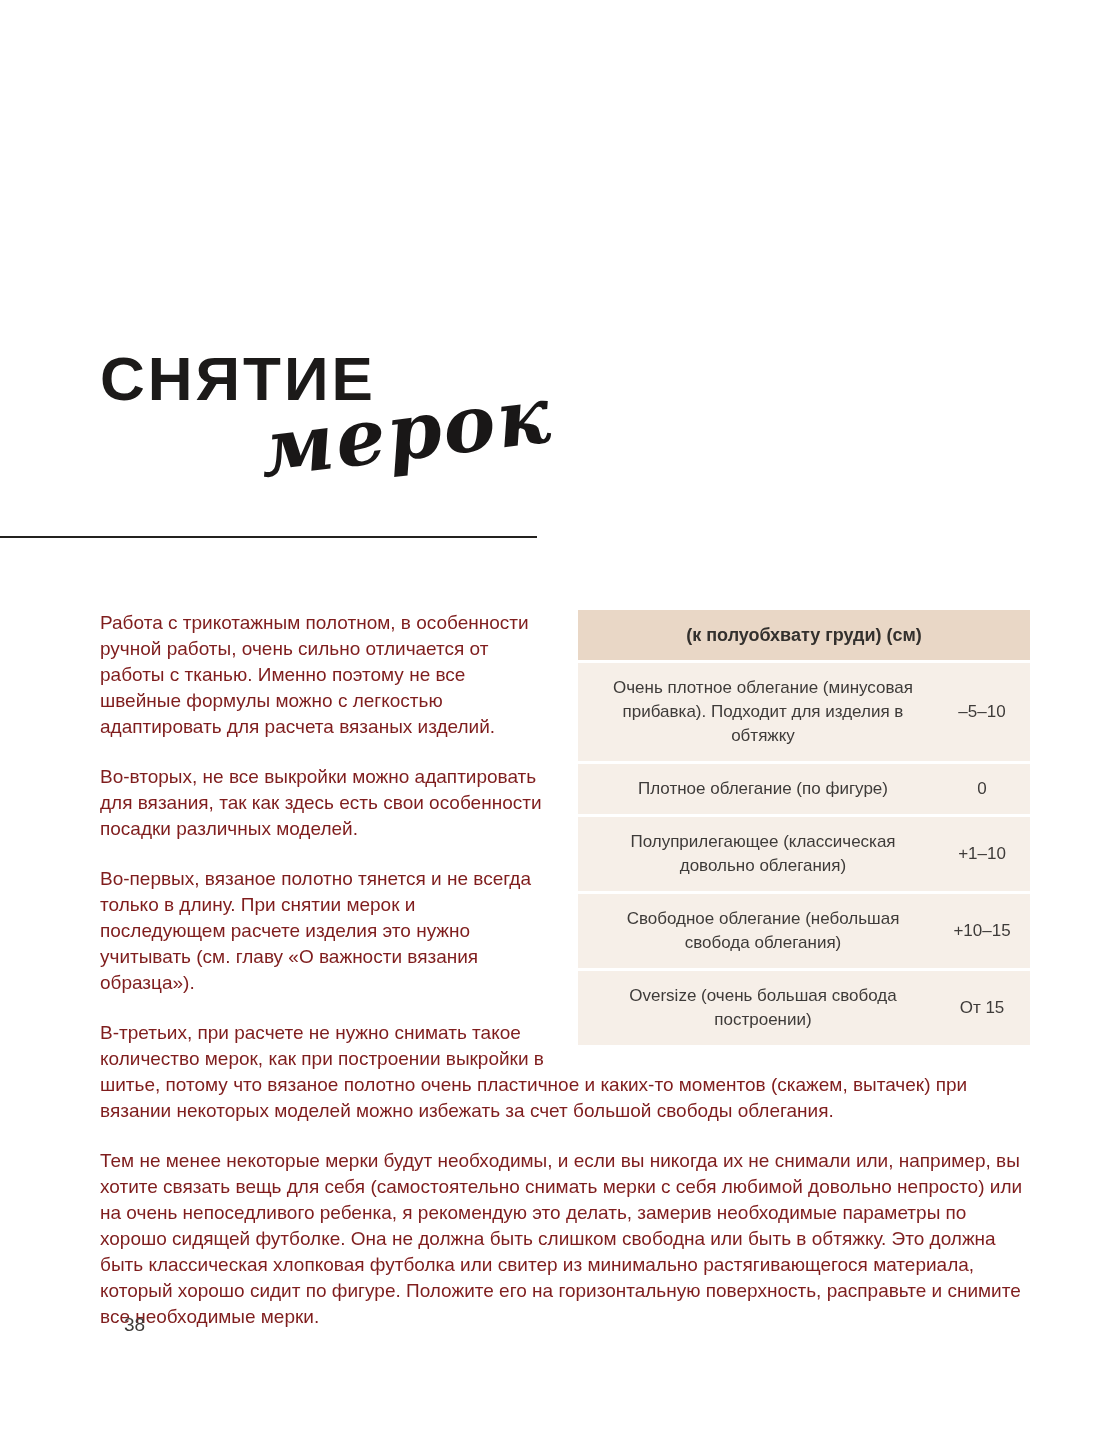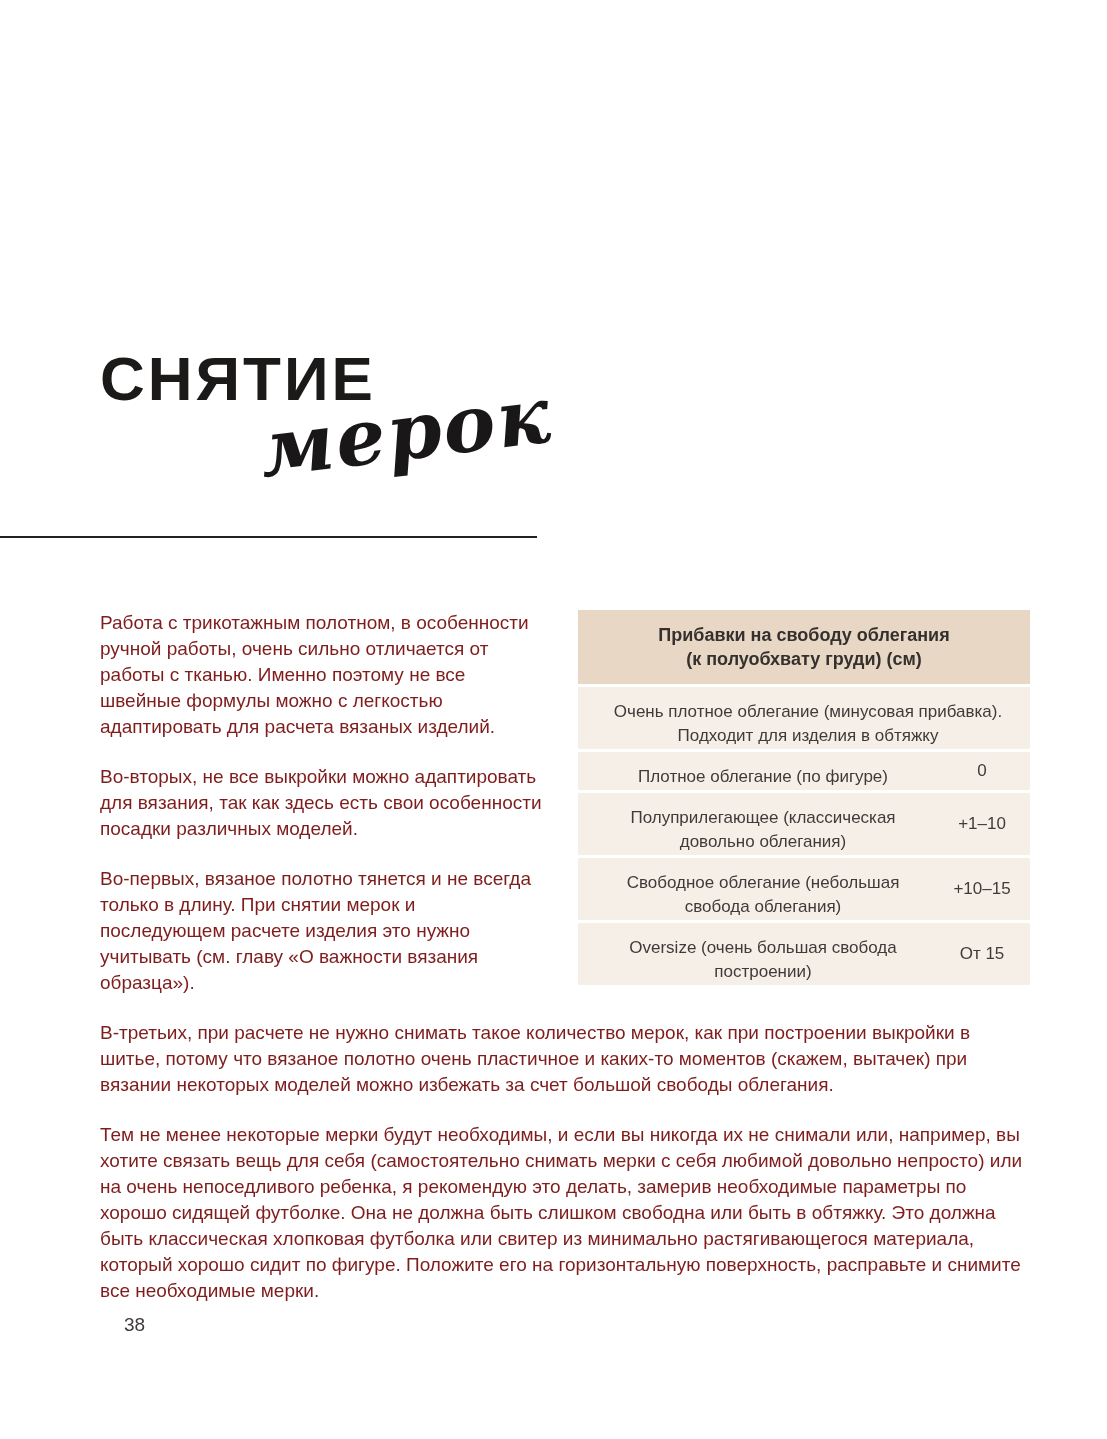--- a/index.html
+++ b/index.html
@@ -74,21 +74,21 @@
     align-items: stretch;
     background: #f6efe8;
     margin-bottom: 3px;
   }
   .fit-table .tlabel {
     flex: 1;
     text-align: center;
     font-size: 17px;
     line-height: 24px;
     color: #3e3b39;
-    padding: 13px 8px 1px 16px;
+    padding: 13px 8px 13px 16px;
     display: flex;
     align-items: center;
     justify-content: center;
   }
   .fit-table .tvalue {
     width: 84px;
     display: flex;
     align-items: center;
     justify-content: center;
     font-size: 17px;
@@ -118,25 +118,25 @@
     <div class="title-main">СНЯТИЕ</div>
     <div class="title-script">мерок</div>
   </div>
 
   <div class="title-rule"></div>
 
   <div class="content">
 
     <div class="fit-table">
       <div class="thead">
-        <div>Прибавки на свободу облегания</div>
         <div>(к полуобхвату груди) (см)</div>
       </div>
       <div class="trow">
         <div class="tlabel">Очень плотное облегание (минусовая прибавка). Подходит для изделия в обтяжку</div>
+        <div class="tvalue">–5–10</div>
       </div>
       <div class="trow">
         <div class="tlabel">Плотное облегание (по фигуре)</div>
         <div class="tvalue">0</div>
       </div>
       <div class="trow">
         <div class="tlabel">Полуприлегающее (классическая довольно облегания)</div>
         <div class="tvalue">+1–10</div>
       </div>
       <div class="trow">

